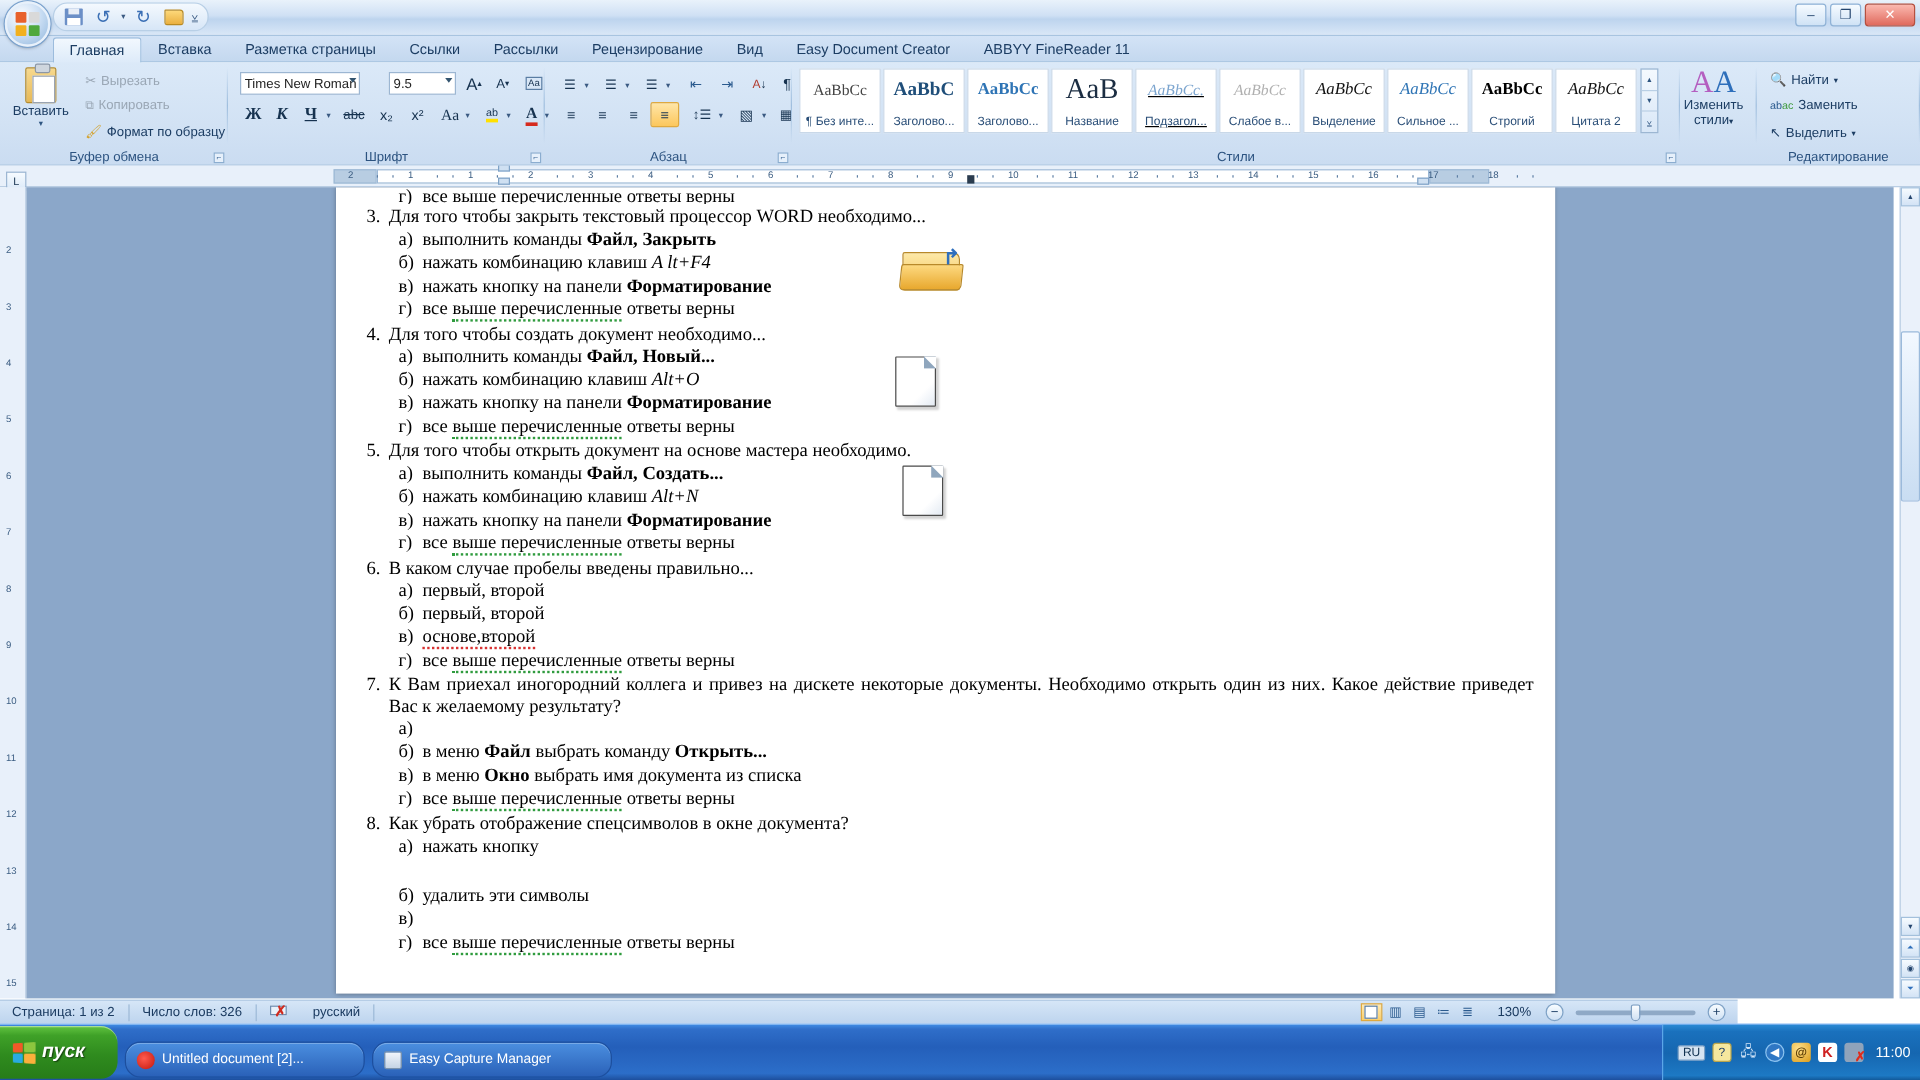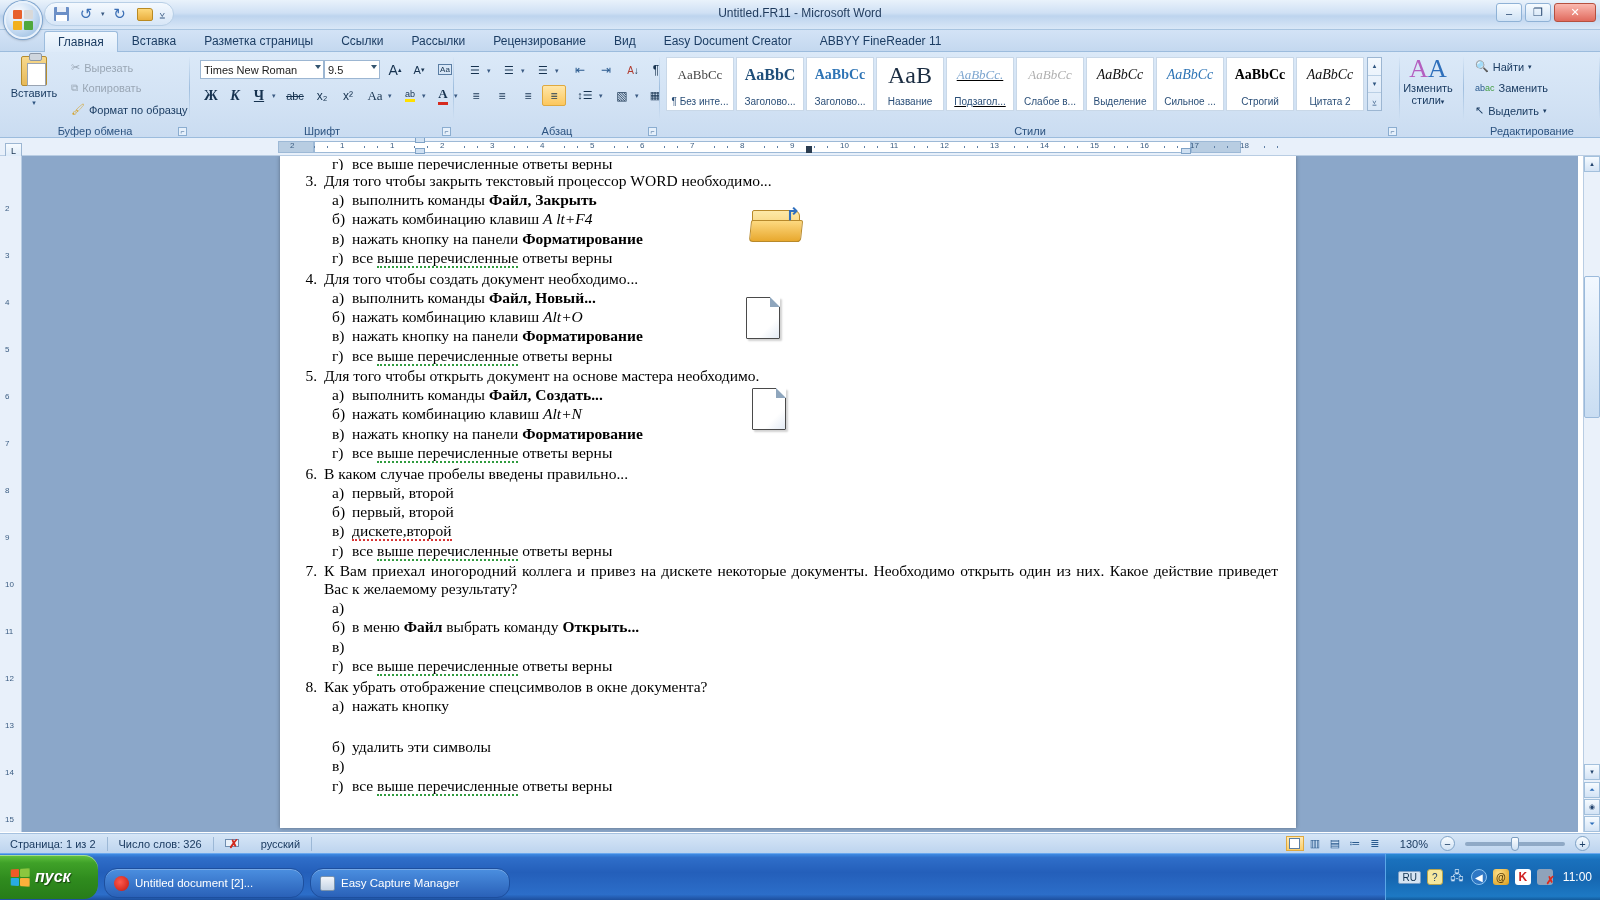--- a/index.html
+++ b/index.html
@@ -164,21 +164,21 @@
   
   .vscroll { position: absolute; right: 0; top: 156px; width: 17px; height: 676px;
     background: #eaf1fa; border-left: 1px solid #b9cde3; }
   .sbtn { width: 16px; height: 16px; background: linear-gradient(to bottom,#f6fbff,#d3e3f5);
     border: 1px solid #a3c0dc; display:flex; align-items:center; justify-content:center; font-size:7px; color:#24456e; cursor:default; }
   .sthumb { position:absolute; left:0; width:16px; background: linear-gradient(to bottom,#f2f8ff,#c9ddf2);
     border: 1px solid #9bbadb; border-radius: 2px; cursor: default; }
   .hscroll { position: absolute; left: 22px; bottom: 0; width: 1556px; height: 17px; }
 
   
-  .statusbar { position: absolute; left: 0; top: 833px; width: 1600px; height: 20px;
+  .statusbar { position: absolute; left: 0; top: 833px; width: 1448px; height: 20px;
     background: linear-gradient(to bottom,#d6e6f7,#bdd4ee); border-top: 1px solid #a6c2e0;
     display: flex; align-items: center; font-size: 11px; color: #1b3b61; }
   .sdiv { width: 1px; height: 14px; background: #9cb8d6; margin: 0 1px; }
   .sitem { padding: 0 10px; white-space: nowrap; cursor: default; }
   .viewbtn { width: 18px; height: 15px; border: 1px solid transparent; display:flex;
     align-items:center; justify-content:center; cursor: default; }
   .viewbtn.on { background: linear-gradient(to bottom,#ffeab4,#fbce6a); border-color:#dfa93f; }
   .zoomslider { width: 100px; height: 4px; background: #8fa9c6; border-radius: 2px; position: relative; }
   .zthumb { position: absolute; left: 46px; top: -5px; width: 8px; height: 14px;
     background: linear-gradient(to bottom,#fbfdff,#cfe0f2); border: 1px solid #7c9dc0; border-radius: 2px 2px 4px 4px; cursor: default; }
@@ -215,21 +215,20 @@
     justify-content:center; font-size: 10px; color:#fff; cursor: default; }
   .langbox { background: #d6e4f2; border: 1px solid #7ba0c6; color:#10314f; font-size:10px;
     padding: 0 3px; border-radius: 2px; }
 </style>
 </head>
 <body>
 
 <div id="app">
 
   <div class="titlebar">
-    <div class="title-text">Untitled.FR11 - Microsoft Word</div>
 
     <div class="officebtn">
       <div class="ob-grid">
         <i style="background:#e8612c"></i>
           <i style="background:#d9d9d9"></i>
         <i style="background:#f2b01e"></i>
           <i style="background:#4fa83d"></i>
       </div>
     </div>
 
@@ -285,21 +284,21 @@
       </div>
       <div class="smallbtn" style="left:68px; top:50px; color:#1c3d63;">
         <span style="font-size:11px;color:#d4a12a;">🖌</span>
         <span>Формат по образцу</span>
       </div>
       <div class="glabel">Буфер обмена</div>
       <div class="dlg">⌐</div>
     </div>
 
     <div class="group" style="left:190px; width:264px;">
-      <div class="fontbox" style="left:10px; top:8px; width:124px;">
+      <div class="fontbox" style="left:10px; top:8px; width:100px;">
         <span>Times New Roman</span>
         <span class="cv"></span>
       </div>
       <div class="fontbox" style="left:134px; top:8px; width:56px;">
         <span>9.5</span>
         <span class="cv"></span>
       </div>
       <div class="rbtn" style="left:194px; top:8px; width:22px; height:19px; font-size:14px;">A<sup style="font-size:7px;">▴</sup></div>
       <div class="rbtn" style="left:218px; top:8px; width:22px; height:19px; font-size:11px;">A<sup style="font-size:7px;">▾</sup></div>
       <div class="rbtn" style="left:244px; top:8px; width:22px; height:19px; font-size:11px;">
@@ -624,39 +623,40 @@
             <div class="opt">
               <span class="let">а)</span>
               <span><span>первый, второй</span></span>
             </div>
             <div class="opt">
               <span class="let">б)</span>
               <span><span>первый, второй</span></span>
             </div>
             <div class="opt">
               <span class="let">в)</span>
-              <span><span class="sq">дискете,второй</span></span>
+              <span><span class="sq">основе,второй</span></span>
             </div>
             <div class="opt">
               <span class="let">г)</span>
               <span><span>все </span><span class="sg">выше перечисленные</span><span> ответы верны</span></span>
             </div>
             <div class="q justify">
               <span class="num">7.</span>
               <span class="txt" style="text-align: justify;">К Вам приехал иногородний коллега и привез на дискете некоторые документы. Необходимо открыть один из них. Какое действие приведет Вас к желаемому результату?</span>
             </div>
             <div class="opt">
               <span class="let">а)</span>
             </div>
             <div class="opt">
               <span class="let">б)</span>
               <span><span>в меню </span><span class="b">Файл</span><span> выбрать команду </span><span class="b">Открыть...</span></span>
             </div>
             <div class="opt">
               <span class="let">в)</span>
+              <span><span>в меню </span><span class="b">Окно</span><span> выбрать имя документа из списка</span></span>
             </div>
             <div class="opt">
               <span class="let">г)</span>
               <span><span>все </span><span class="sg">выше перечисленные</span><span> ответы верны</span></span>
             </div>
             <div class="q">
               <span class="num">8.</span>
               <span class="txt">Как убрать отображение спецсимволов в окне документа?</span>
             </div>
             <div class="opt" style="margin-bottom: 22px;">

